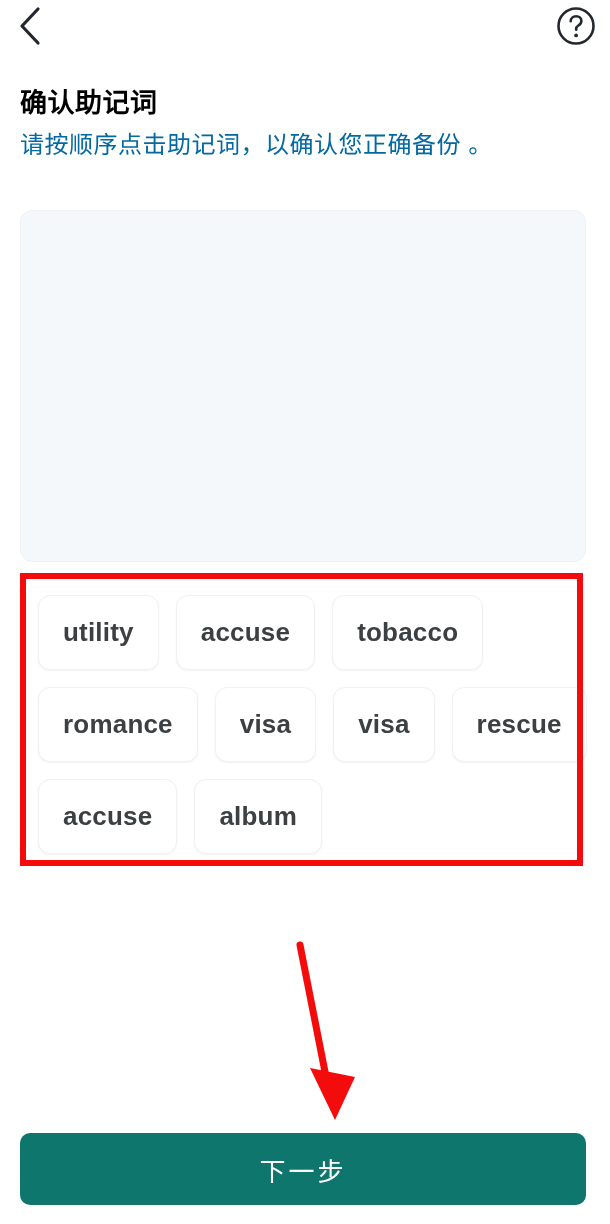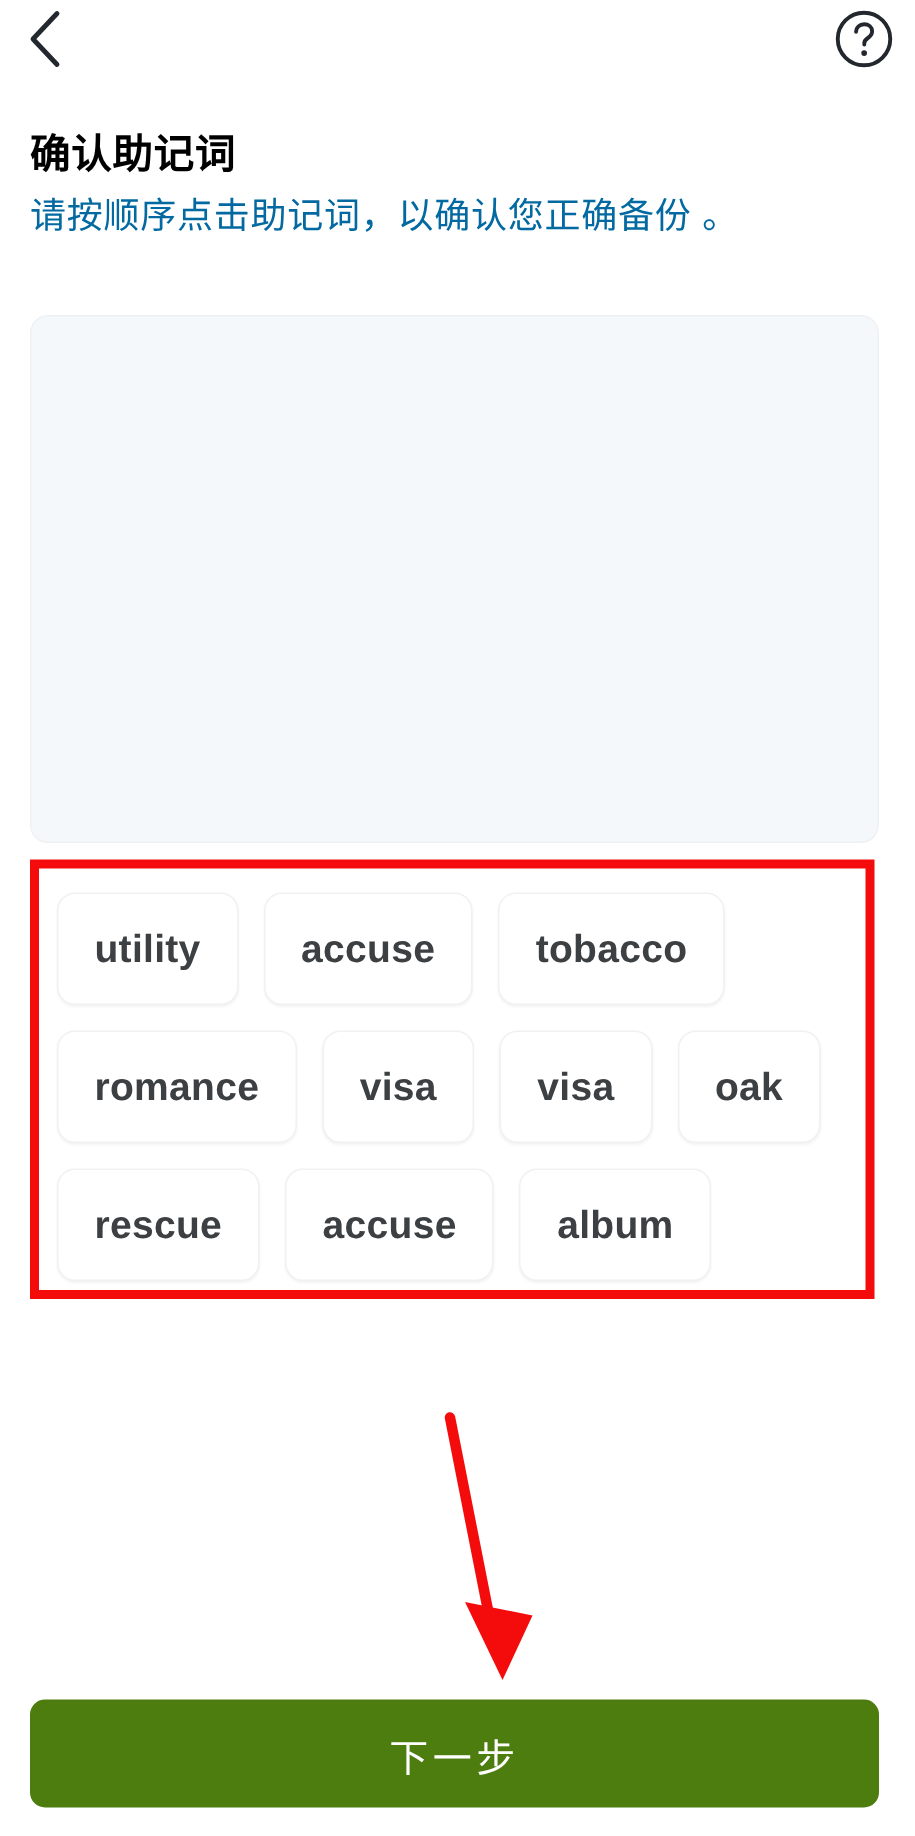--- a/index.html
+++ b/index.html
@@ -155,21 +155,21 @@
 
   
   .next-button {
     position: absolute;
     left: 20px;
     top: 1133px;
     width: 566px;
     height: 72px;
     border: none;
     border-radius: 10px;
-    background: #4d7c0f;
+    background: #0f766e;
     color: #ffffff;
     font-family: "Liberation Sans", "DejaVu Sans", sans-serif;
     font-size: 26px;
     font-weight: normal;
     letter-spacing: 3px;
     display: flex;
     align-items: center;
     justify-content: center;
     cursor: default;
   }
@@ -209,21 +209,20 @@
 </div>
 
 <div class="word-bank">
   <div class="word-bank-inner">
       <div class="word-chip">utility</div>
       <div class="word-chip">accuse</div>
       <div class="word-chip">tobacco</div>
       <div class="word-chip">romance</div>
       <div class="word-chip">visa</div>
       <div class="word-chip">visa</div>
-      <div class="word-chip">oak</div>
       <div class="word-chip">rescue</div>
       <div class="word-chip">accuse</div>
       <div class="word-chip">album</div>
     </div>
 </div>
 
 <div class="annot-box"></div>
 
 <div class="annot-arrow">
   <svg width="140" height="195" viewBox="0 0 140 195" fill="none" xmlns="http://www.w3.org/2000/svg" aria-hidden="true">

